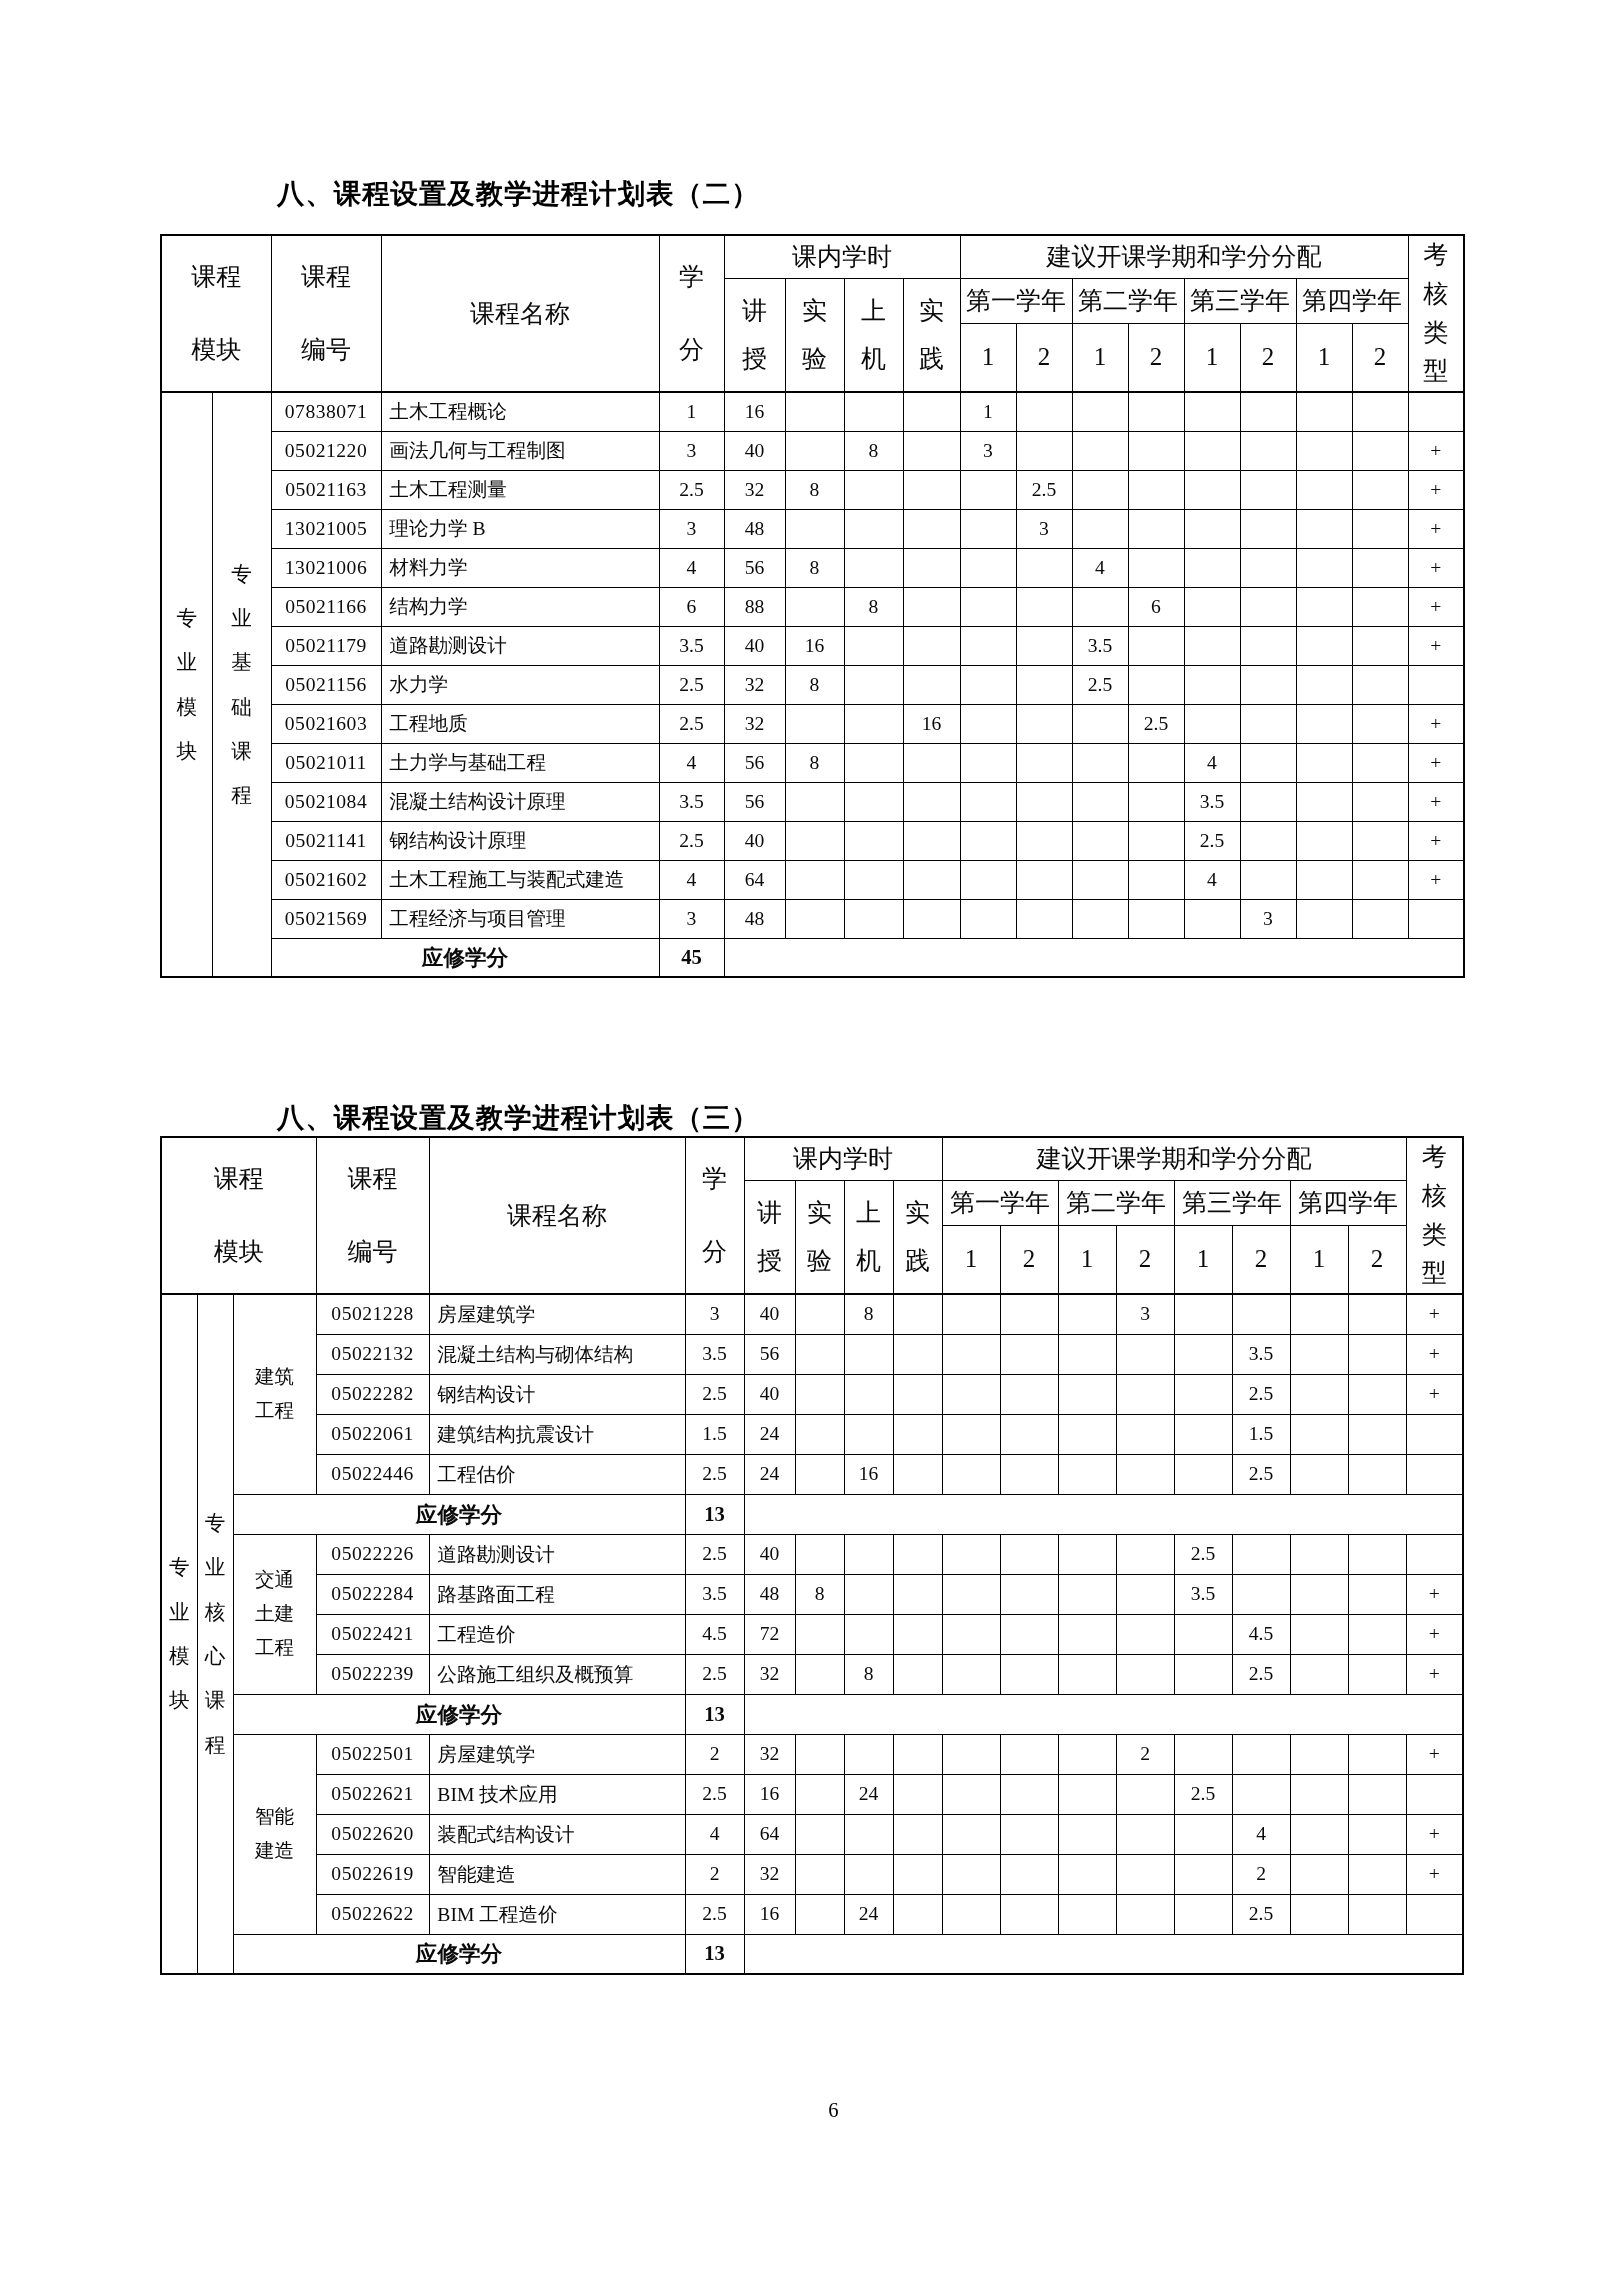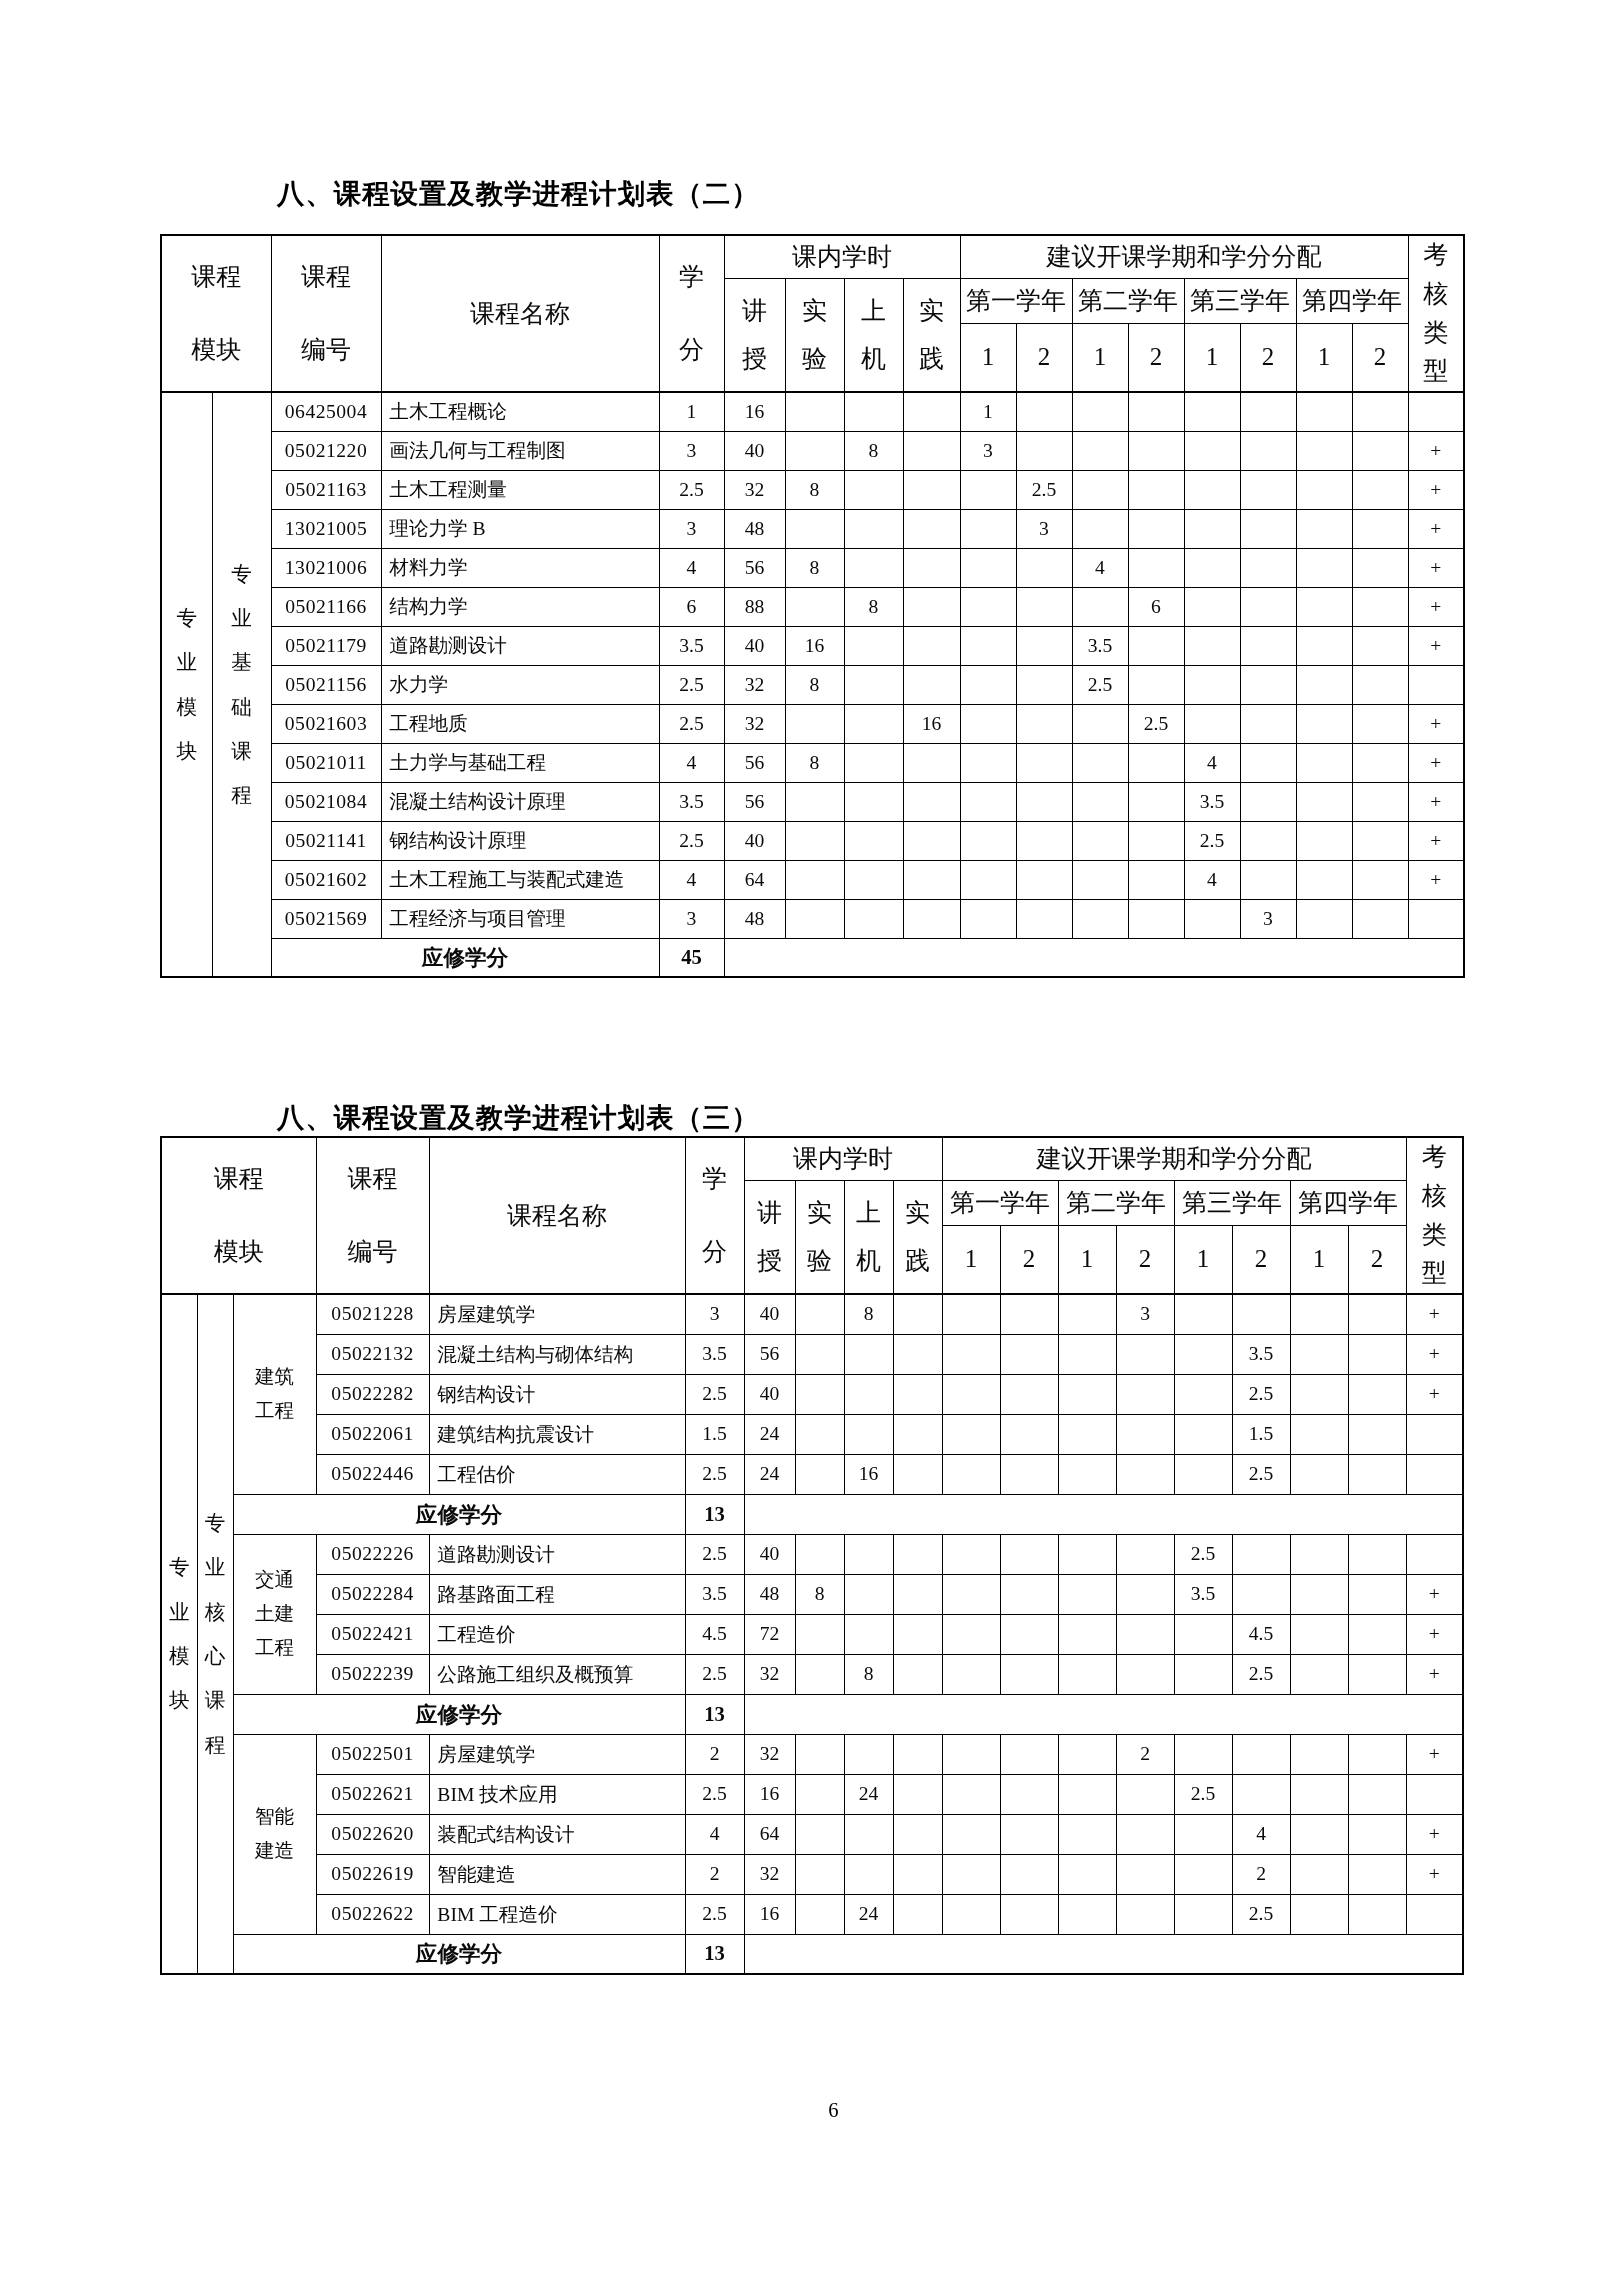--- a/index.html
+++ b/index.html
@@ -121,21 +121,21 @@
         <td class="v-module" rowspan="15">专
 业
 模
 块</td>
         <td class="v-module" rowspan="15">专
 业
 基
 础
 课
 程</td>
-        <td class="c-no">06425004</td>
+        <td class="c-no">07838071</td>
         <td class="c-name">土木工程概论</td>
         <td class="c-num">1</td>
         <td class="c-num">16</td>
         <td class="c-num"></td>
         <td class="c-num"></td>
         <td class="c-num"></td>
         <td class="c-num">1</td>
         <td class="c-num"></td>
         <td class="c-num"></td>
         <td class="c-num"></td>

